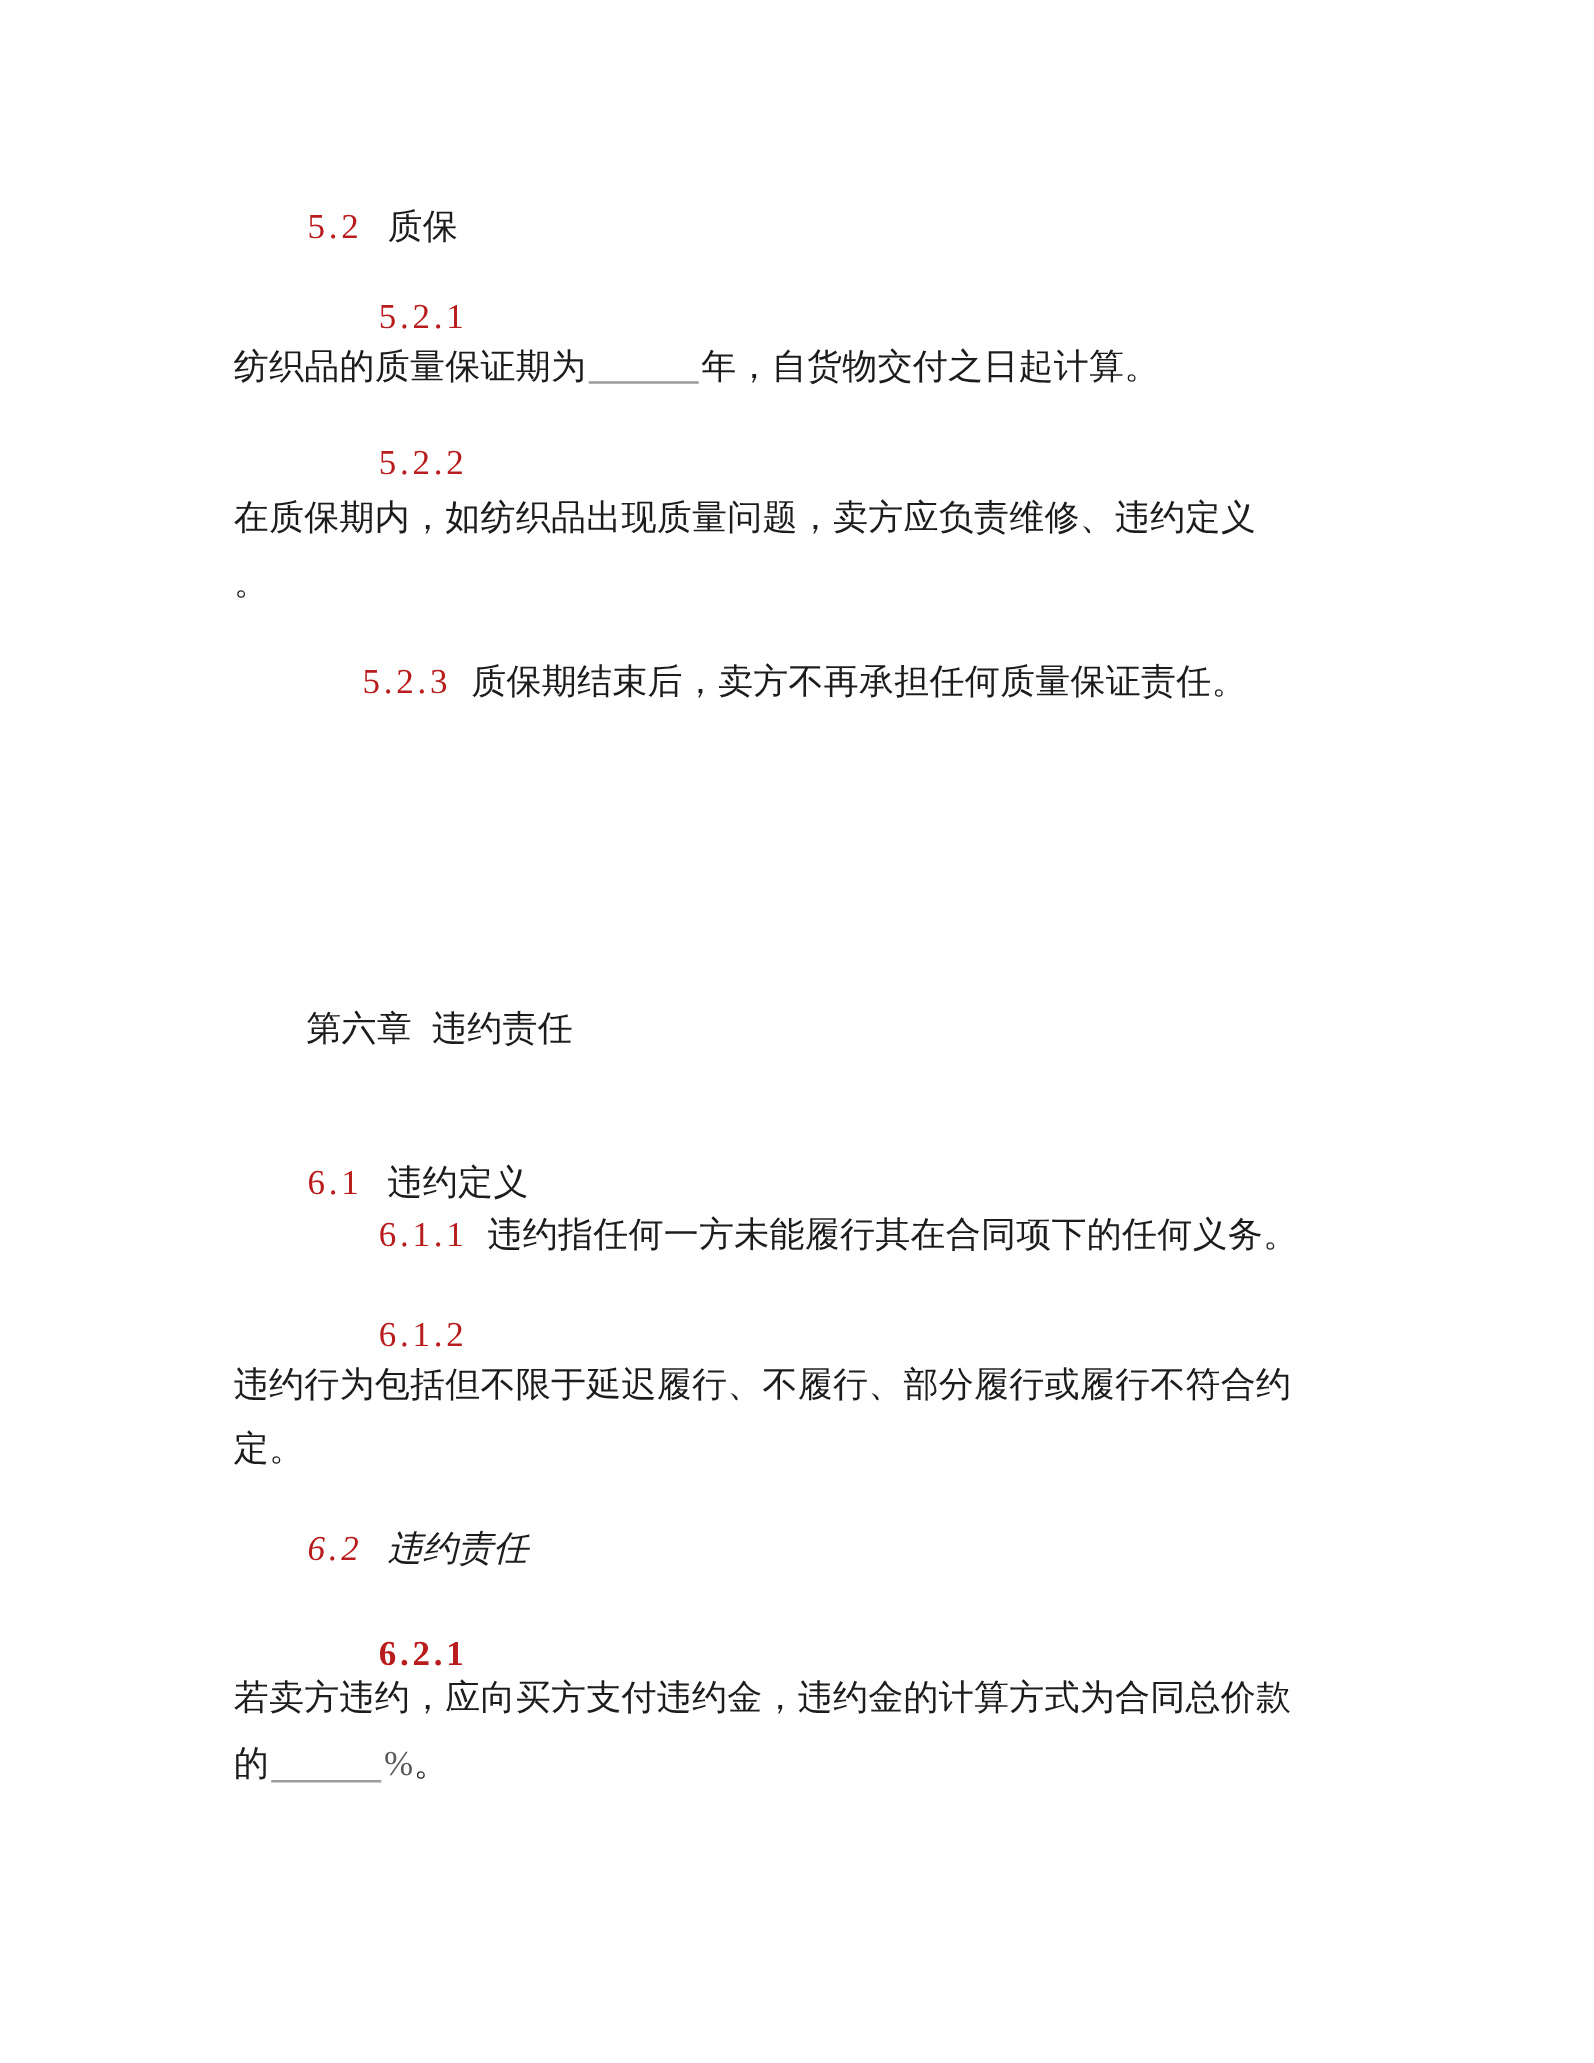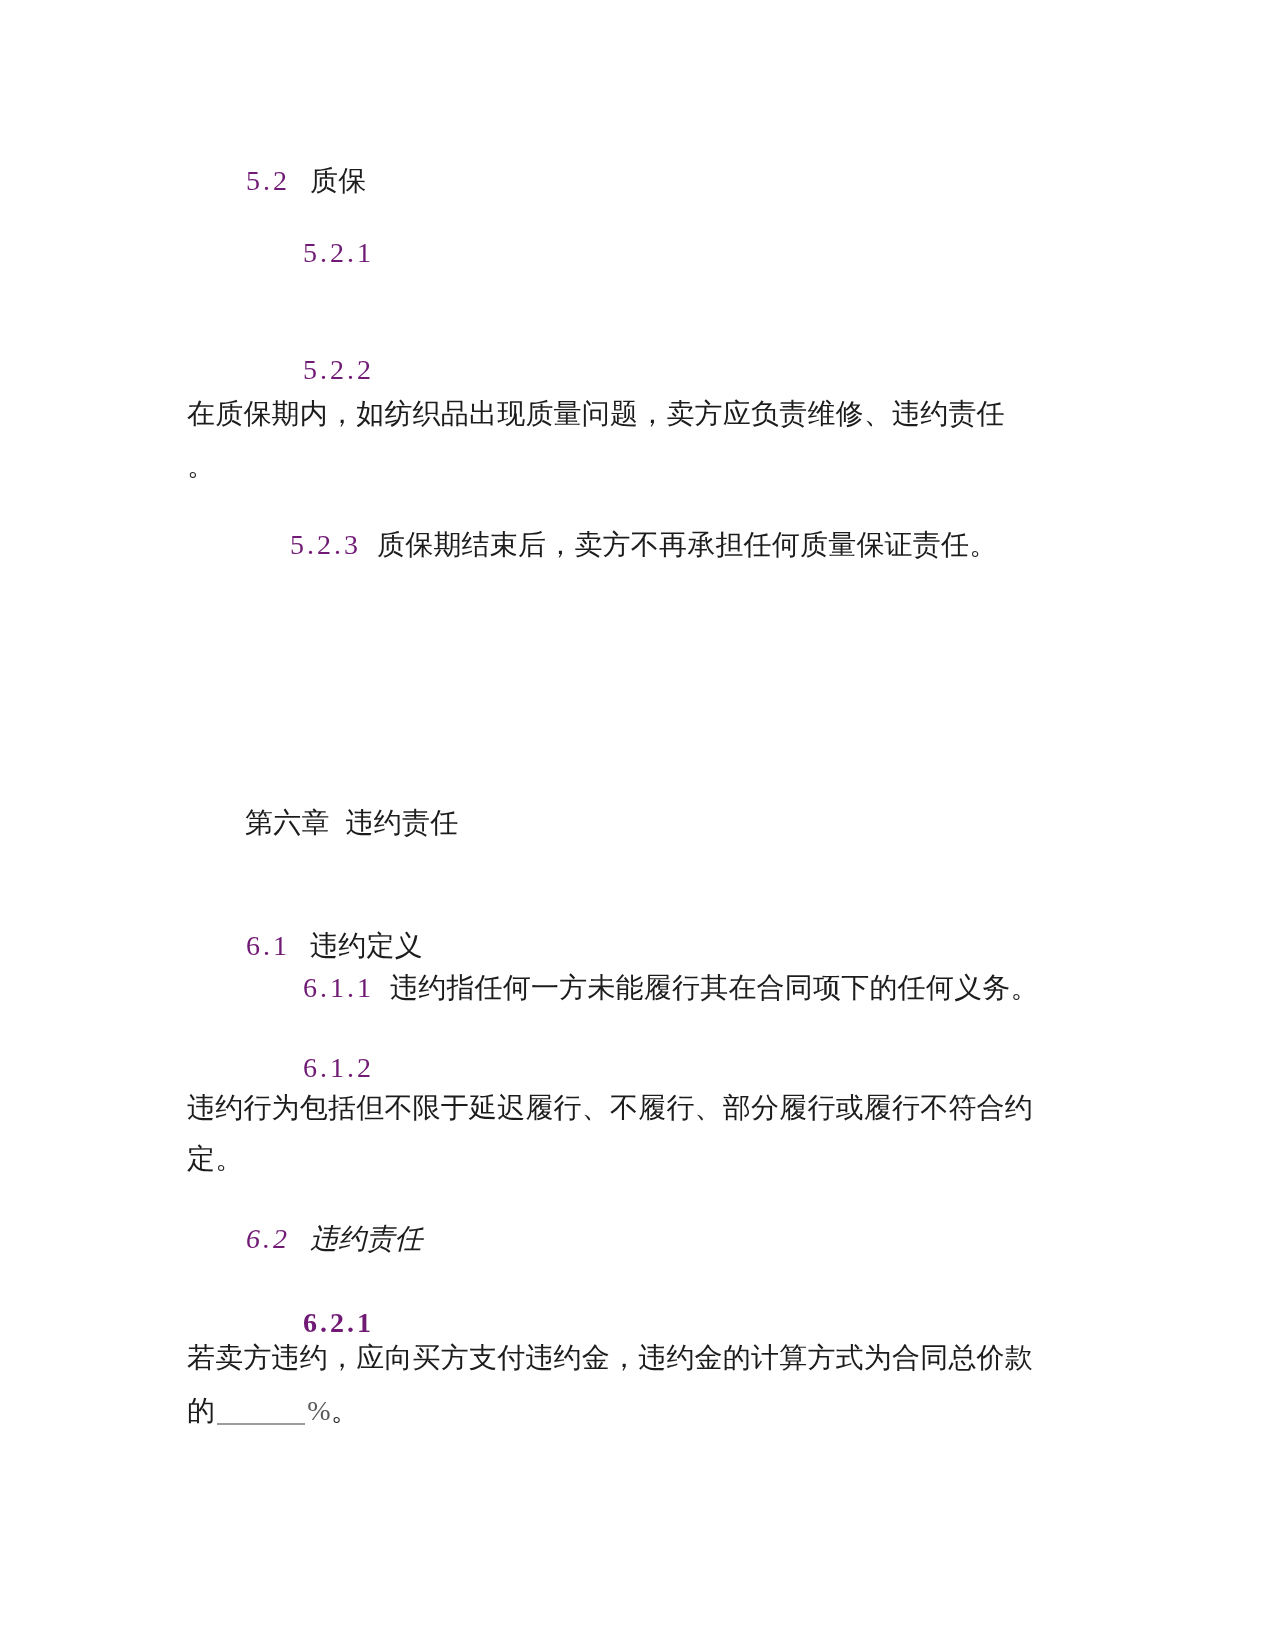--- a/index.html
+++ b/index.html
@@ -20,21 +20,21 @@
     position: absolute;
     font-size: 28px;
     line-height: 1;
     white-space: nowrap;
     letter-spacing: 0.2px;
   }
   
   .num {
     font-family: "Liberation Serif", "DejaVu Serif", serif;
     letter-spacing: 3px;
-    color: #701a75;
+    color: #b91c1c;
     margin-top: 40px;
   }
   .h-num { margin-right: 20px; }
   .c-num { margin-right: 16px; }
   .cjk-gap { margin-right: 16px; }
   
   .blank {
     display: inline-block;
     width: 88px;
     height: 25px;
@@ -70,25 +70,28 @@
 
 <div class="page">
 
   <div class="blk b1">
     <span class="num h-num">5.2</span><span>质保</span>
   </div>
 
   <div class="blk b2">
     <span class="num">5.2.1</span>
   </div>
+  <div class="blk b3">
+    <span>纺织品的质量保证期为</span><span class="blank"></span><span>年，自货物交付之日起计算。</span>
+  </div>
 
   <div class="blk b4">
     <span class="num">5.2.2</span>
   </div>
-  <div class="blk b5">在质保期内，如纺织品出现质量问题，卖方应负责维修、违约责任</div>
+  <div class="blk b5">在质保期内，如纺织品出现质量问题，卖方应负责维修、违约定义</div>
   <div class="blk b6">。</div>
 
   <div class="blk b7">
     <span class="num c-num">5.2.3</span><span>质保期结束后，卖方不再承担任何质量保证责任。</span>
   </div>
 
   <div class="blk b8">
     <span class="cjk-gap">第六章</span><span>违约责任</span>
   </div>
 

